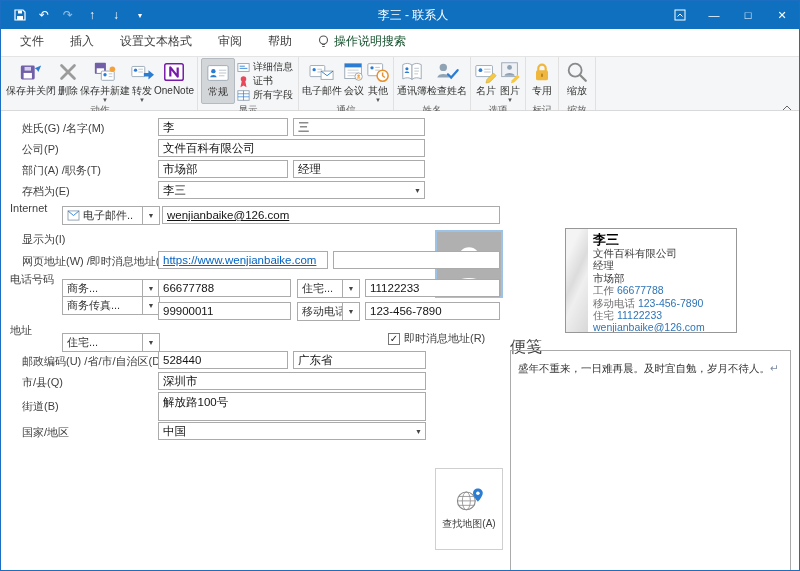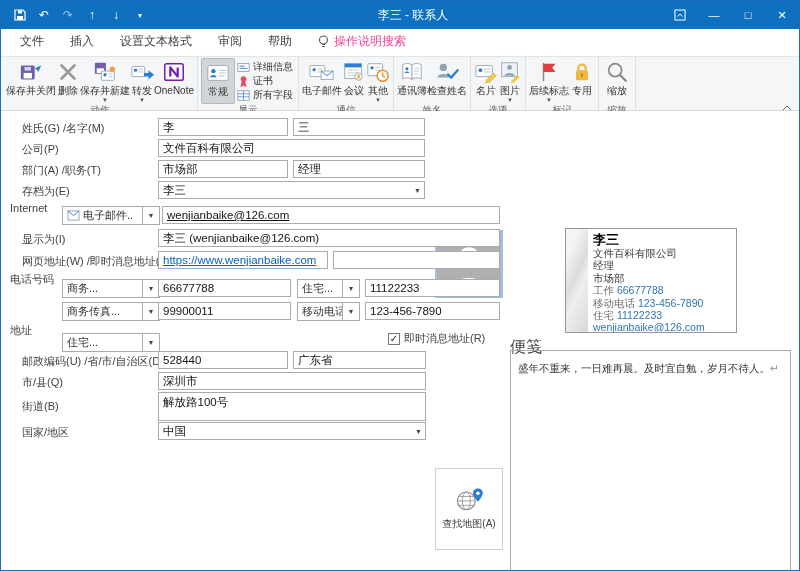--- a/index.html
+++ b/index.html
@@ -13,21 +13,21 @@
   .qat .dim { opacity:.55; }
   .qat .tiny { font-size:8px; }
   .wtitle { position:absolute; left:0; right:0; top:0; height:28px; display:flex; align-items:center; justify-content:center; font-size:12px; color:#fff; pointer-events:none;padding-left:26px; }
   .wctrls { position:absolute; right:0; top:0; height:28px; display:flex; }
   .wc { width:34px; height:28px; display:flex; align-items:center; justify-content:center; font-size:11px; color:#fff; }
 
   
   .tabrow { position:absolute; left:0; top:28px; width:100%; height:28px; background:#fff; display:flex; align-items:flex-end; padding-left:6px; border-bottom:1px solid #e4e4e4; }
   .tab { font-size:12px; color:#3f3f3f; padding:5px 13px 6px; white-space:nowrap; }
   .tab.sel { color:#0f6cbd; background:#fff; border:1px solid #d8d8d8; border-bottom:1px solid #fff; margin-bottom:-1px; }
-  .tab.search { display:flex; align-items:center; gap:5px; color:#ec4899; }
+  .tab.search { display:flex; align-items:center; gap:5px; color:#14532d; }
 
   
   .ribbon { position:absolute; left:0; top:56px; width:100%; height:54px; background:#f5f6f7; border-bottom:1px solid #d9d9d9; display:flex; align-items:stretch; padding-left:2px; }
   .rb-group { display:flex; flex-direction:column; border-right:1px solid #e1e1e1; padding:1px 3px 0; }
   .rb-body { display:flex; align-items:flex-start; flex:1; }
   .rb-glabel { text-align:center; font-size:9.5px; color:#5d5d5d; padding:0 2px 2px; white-space:nowrap; }
   .rb-big { display:flex; flex-direction:column; align-items:center; padding-top:2px; height:46px; }
   .rb-cap { font-size:10px; color:#333; line-height:1.1; text-align:center; margin-top:1px; white-space:nowrap; }
   .rb-cap.wrap { white-space:normal; width:22px; }
   .caret { font-size:6px; color:#555; line-height:1; margin-top:1px; }
@@ -288,28 +288,20 @@
             </svg>
           <span class="rb-cap">图片</span>
           <span class="caret">▼</span>
         </div>
       </div>
       <div class="rb-glabel">选项</div>
     </div>
 
     <div class="rb-group">
       <div class="rb-body">
-        <div class="rb-big">
-          <svg width="24" height="24" viewBox="0 0 26 26">
-              <path d="M7 3v20" stroke="#8a8a8a" stroke-width="1.6"></path>
-              <path d="M7 4h13l-3.5 4.5L20 13H7z" fill="#e03e3e"></path>
-            </svg>
-          <span class="rb-cap">后续标志</span>
-          <span class="caret">▼</span>
-        </div>
         <div class="rb-big" style="width:26px;">
           <svg width="24" height="24" viewBox="0 0 26 26">
               <path d="M9 12V9a4 4 0 018 0v3" fill="none" stroke="#efb73e" stroke-width="2.4"></path>
               <rect x="6.5" y="11" width="13" height="11" rx="2" fill="#efb73e"></rect>
               <rect x="12" y="14.5" width="2" height="4" rx="1" fill="#b5831c"></rect>
             </svg>
           <span class="rb-cap wrap">专用</span>
         </div>
       </div>
       <div class="rb-glabel">标记</div>
@@ -385,42 +377,41 @@
           </svg>
         <span>电子邮件..</span>
       </span>
       <span class="tarrow">▼</span>
     </div>
     <div class="inp" style="left:160px; top:95px; width:338px;">
         <span class="uline">wenjianbaike@126.com</span>
       </div>
 
     <span class="lbl" style="left:20px; top:121px;">显示为(I)</span>
-    <div class="inp" style="left:156px; top:118px; width:342px;">李三 (wenjianbaike@126.com)</div>
 
     <span class="lbl" style="left:20px; top:143px;">网页地址(W) /即时消息地址(R)</span>
     <div class="inp" style="left:156px; top:140px; width:170px;">
         <span class="link">https://www.wenjianbaike.com</span>
       </div>
     <div class="inp" style="left:331px; top:140px; width:167px;"></div>
 
     <span class="hdr" style="left:8px; top:161px;">电话号码</span>
 
     <div class="typebtn" style="left:60px; top:168px; width:98px;">
       <span class="tmain">商务...</span>
       <span class="tarrow">▼</span>
     </div>
     <div class="inp" style="left:156px; top:168px; width:133px;">66677788</div>
     <div class="typebtn" style="left:295px; top:168px; width:63px;">
       <span class="tmain">住宅...</span>
       <span class="tarrow">▼</span>
     </div>
     <div class="inp" style="left:363px; top:168px; width:135px;">11122233</div>
 
-    <div class="typebtn" style="left:60px; top:191px; width:98px;justify-content:flex-end;">
+    <div class="typebtn" style="left:60px; top:185px; width:98px;justify-content:flex-end;">
       <span class="tmain">商务传真...</span>
       <span class="tarrow">▼</span>
     </div>
     <div class="inp" style="left:156px; top:191px; width:133px;">99900011</div>
     <div class="typebtn" style="left:295px; top:191px; width:63px;">
       <span class="tmain">移动电话...</span>
       <span class="tarrow">▼</span>
     </div>
     <div class="inp" style="left:363px; top:191px; width:135px;">123-456-7890</div>
 

